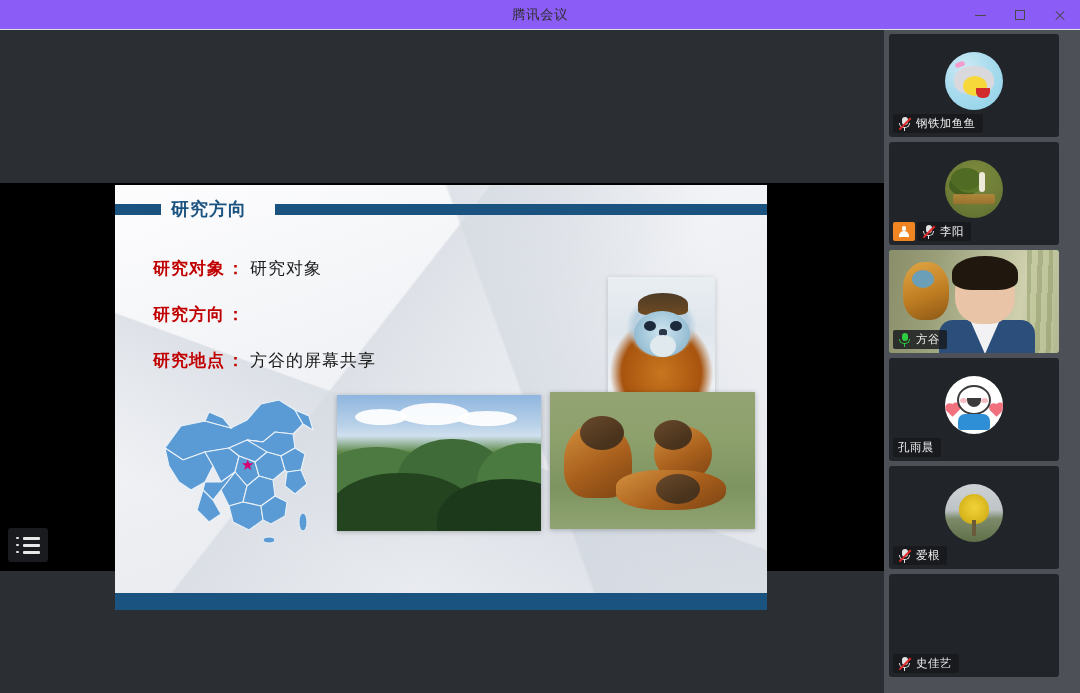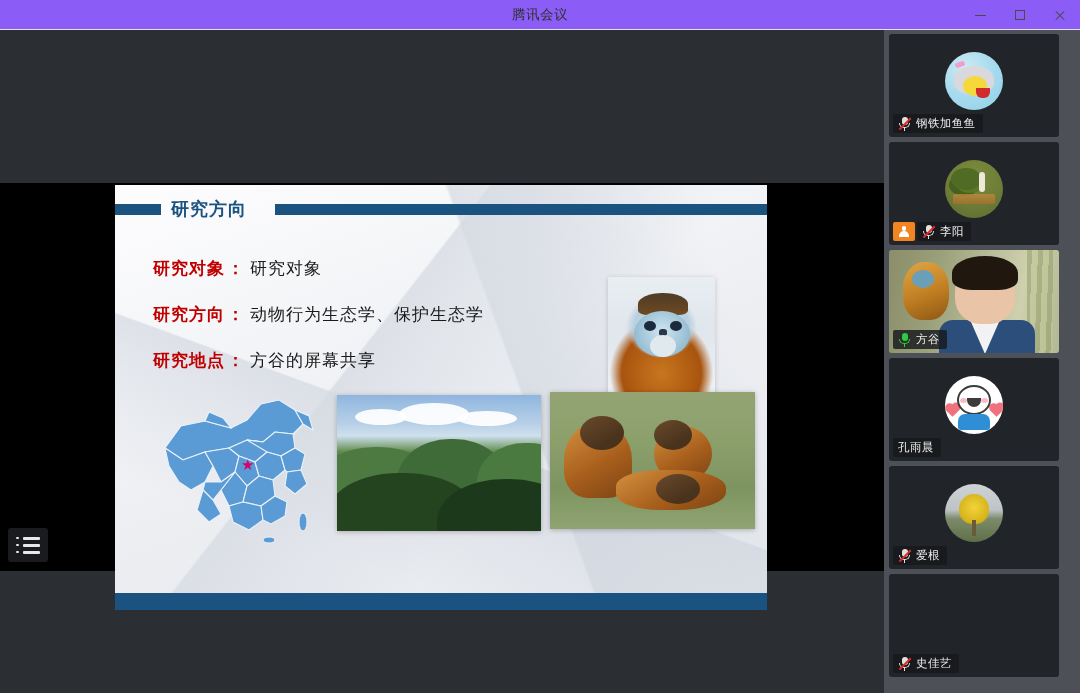--- a/index.html
+++ b/index.html
@@ -238,21 +238,20 @@
 
       <div class="bullets">
         <div class="bline">
           <span class="blabel">研究对象</span>
           <span class="bcolon">：</span>
           <span class="bval">研究对象</span>
         </div>
         <div class="bline">
           <span class="blabel">研究方向</span>
           <span class="bcolon">：</span>
-          <span class="bval">动物行为生态学、保护生态学</span>
         </div>
         <div class="bline">
           <span class="blabel">研究地点</span>
           <span class="bcolon">：</span>
           <span class="bval">方谷的屏幕共享</span>
         </div>
       </div>
 
       <div class="img-portrait">
         <span class="mk-hair"></span>

